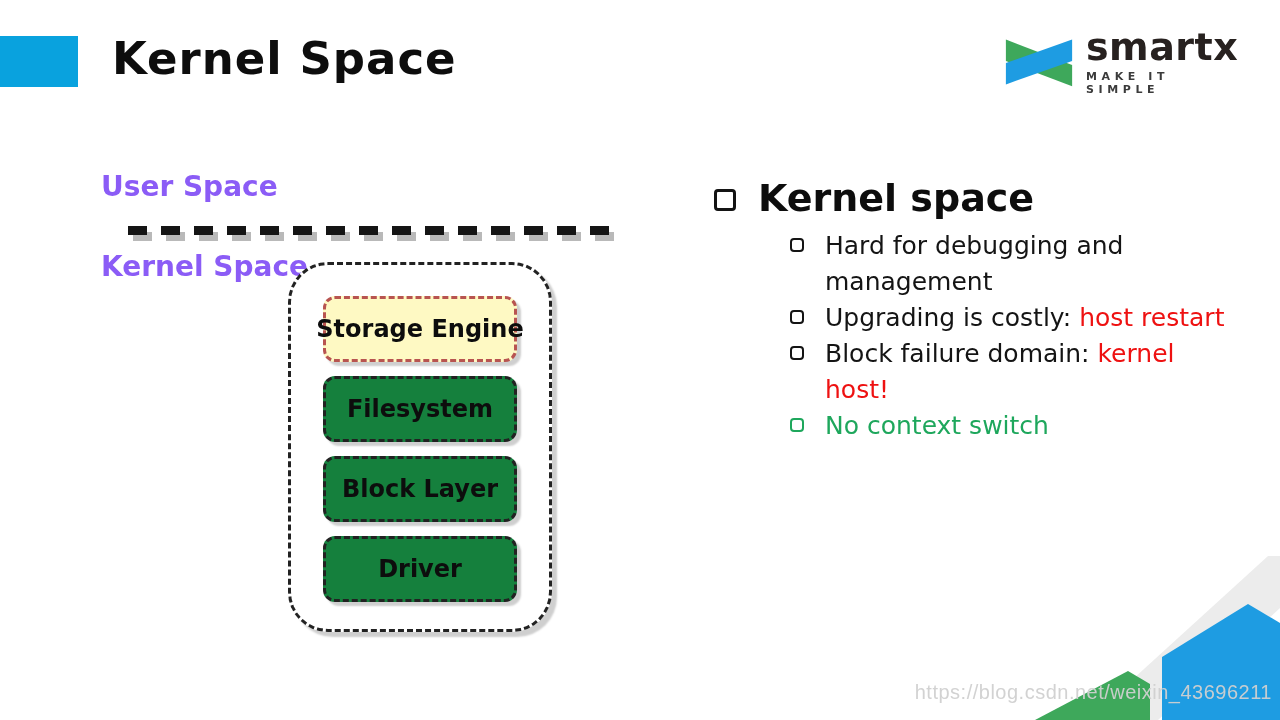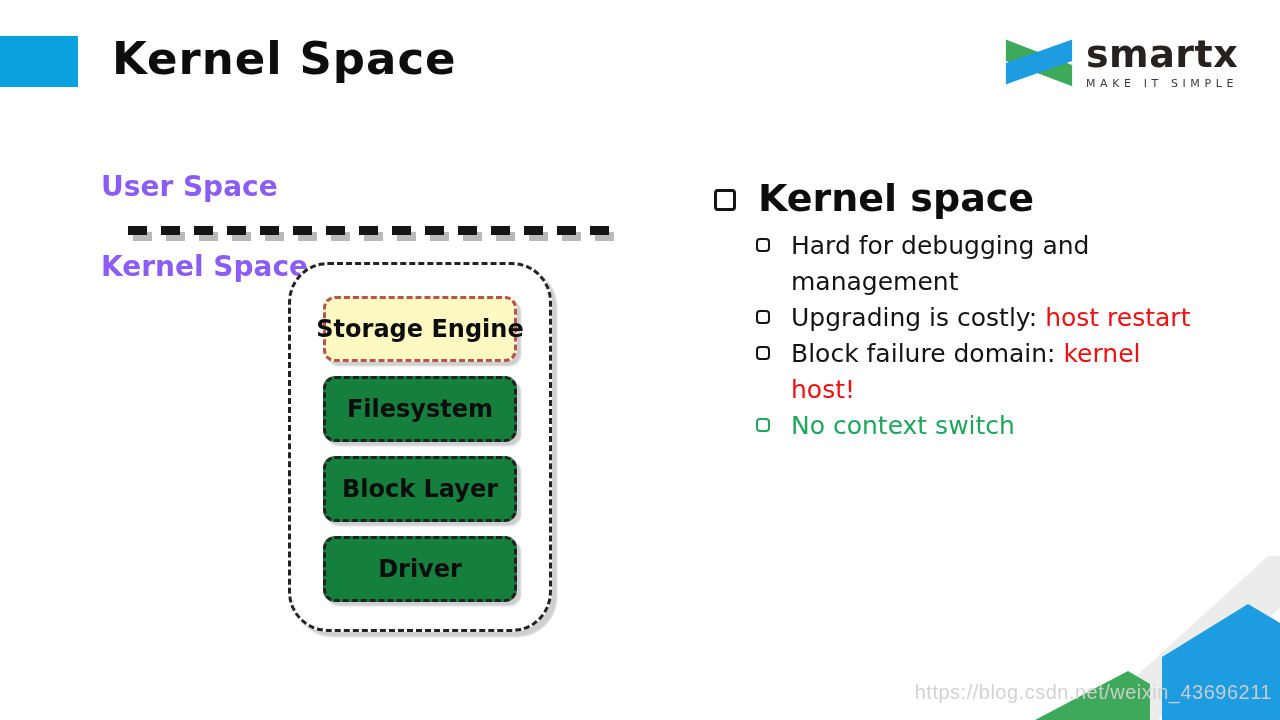--- a/index.html
+++ b/index.html
@@ -12,21 +12,21 @@
   
   .accent-rect { position:absolute; left:0; top:36px; width:78px; height:51px; background:#09a2de; }
   .slide-title {
     position:absolute; left:112px; top:32px; font-size:45px; font-weight:bold;
     letter-spacing:1px; color:#0d0d0d;
   }
   .logo { position:absolute; left:1002px; top:30px; width:235px; height:64px; display:flex; align-items:center; }
   .logo-mark { width:74px; height:62px; flex:0 0 auto; }
   .logo-text { margin-left:10px; display:flex; flex-direction:column; }
   .logo-name { font-size:38px; font-weight:bold; color:#27211f; line-height:38px; letter-spacing:0.5px; }
-  .logo-tagline { font-size:11px; font-weight:normal; color:#3b3b3b; letter-spacing:4.6px; margin-top:4px; }
+  .logo-tagline { font-size:11px; font-weight:bold; color:#3b3b3b; letter-spacing:4.6px; margin-top:4px; }
 
   
   .lbl { position:absolute; font-size:28px; font-weight:bold; color:#8b5cf6; }
   .lbl-user { left:101px; top:170px; }
   .lbl-kernel { left:101px; top:250px; }
   .dash-sep, .dash-sep-shadow {
     position:absolute; height:9px; width:484px;
     background:repeating-linear-gradient(90deg, #151515 0 19px, transparent 19px 33px);
   }
   .dash-sep { left:128px; top:226px; }
@@ -46,21 +46,21 @@
     font-size:24px; font-weight:bold; color:#0d0d0d; white-space:nowrap;
   }
   .dbox.pink { background:#fef9c3; border-color:#b85450; }
 
   
   .bullet-sq { border:3px solid #141414; border-radius:4px; background:transparent; }
   .head-row { position:absolute; left:714px; top:176px; display:flex; align-items:flex-start; }
   .head-row .bullet-sq { width:22px; height:22px; margin-top:13px; }
   .head-text { font-size:38px; font-weight:bold; margin-left:22px; color:#0d0d0d; }
 
-  .sub-list { position:absolute; left:756px; top:228px; width:480px; }
+  .sub-list { position:absolute; left:790px; top:228px; width:480px; }
   .sub-item { display:flex; align-items:flex-start; }
   .sub-item .bullet-sq { width:14px; height:14px; border-width:2.5px; margin-top:10px; flex:0 0 auto; }
   .sub-item.green-bullet .bullet-sq { border-color:#1ea75c; }
   .sub-text { margin-left:21px; font-size:25px; line-height:36px; color:#141414; }
   .t-red { color:#ee1111; }
   .t-green { color:#1ea75c; }
 
   
   .corner-art { position:absolute; left:0; top:0; width:1280px; height:720px; pointer-events:none; }
   .watermark {

